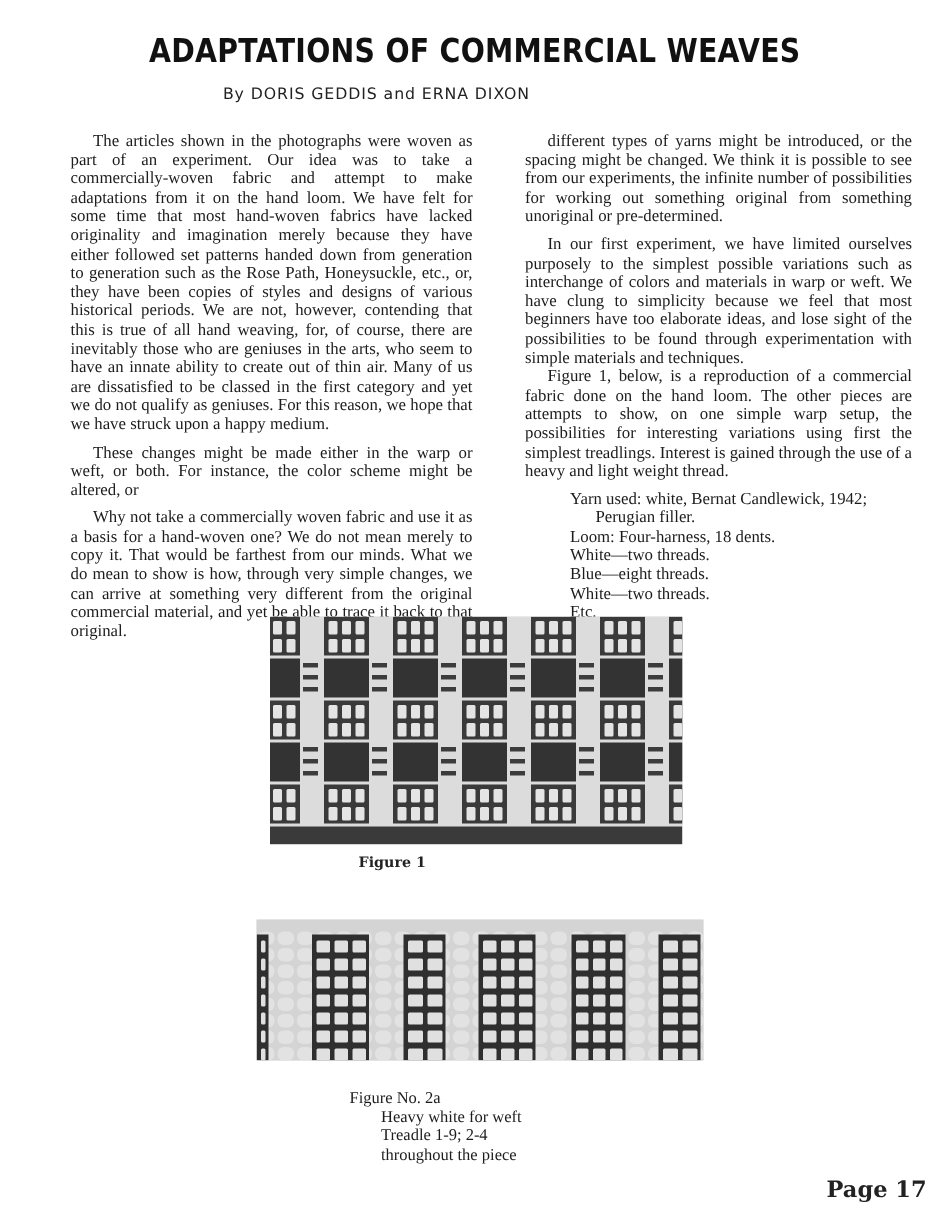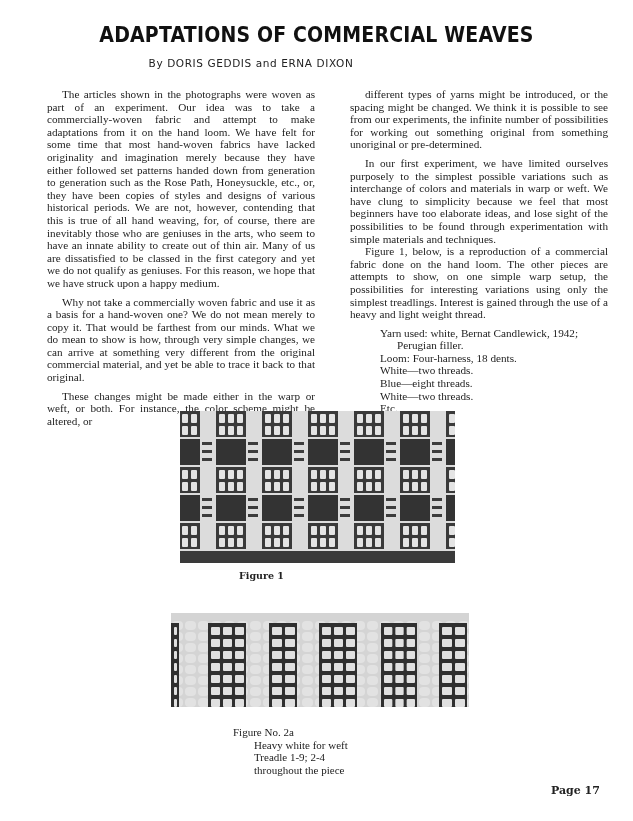--- a/index.html
+++ b/index.html
@@ -34,40 +34,40 @@
     #fig2 { left: 171px; top: 613px; width: 298px; height: 94px; background: #cfcfcf; }
     .fig-caption {
       position: absolute; font-family: "DejaVu Serif", serif; font-weight: bold; font-size: 9.5px; color: #222;
     }
     #fig1cap { left: 0; width: 523px; top: 570px; text-align: center; }
     .fig2-caption {
       position: absolute; left: 233px; top: 716px; font-family: "Liberation Serif", serif; font-size: 11px; line-height: 12.5px; color: #1c1c1c; margin-top: 10px;
     }
     .fig2-caption .ind { padding-left: 21px; }
     .page-num {
-      position: absolute; left: 551px; top: 784px; font-family: "DejaVu Serif", serif; font-weight: bold; font-size: 11px; color: #222;
+      position: absolute; left: 551px; top: 784px; font-family: "DejaVu Serif", serif; font-weight: bold; font-size: 15px; color: #222;
     }
     svg { display: block; }
   </style>
 </head>
 <body>
 
 <div class="title">ADAPTATIONS OF COMMERCIAL WEAVES</div>
 <div class="byline">By DORIS GEDDIS and ERNA DIXON</div>
 
 <div class="col left">
   <p>The articles shown in the photographs were woven as part of an experiment. Our idea was to take a commercially-woven fabric and attempt to make adaptations from it on the hand loom. We have felt for some time that most hand-woven fabrics have lacked originality and imagination merely because they have either followed set patterns handed down from generation to generation such as the Rose Path, Honeysuckle, etc., or, they have been copies of styles and designs of various historical periods. We are not, however, contending that this is true of all hand weaving, for, of course, there are inevitably those who are geniuses in the arts, who seem to have an innate ability to create out of thin air. Many of us are dissatisfied to be classed in the first category and yet we do not qualify as geniuses. For this reason, we hope that we have struck upon a happy medium.</p>
+  <p>These changes might be made either in the warp or weft, or both. For instance, the color scheme might be altered, or</p>
   <p>Why not take a commercially woven fabric and use it as a basis for a hand-woven one? We do not mean merely to copy it. That would be farthest from our minds. What we do mean to show is how, through very simple changes, we can arrive at something very different from the original commercial material, and yet be able to trace it back to that original.</p>
-  <p>These changes might be made either in the warp or weft, or both. For instance, the color scheme might be altered, or</p>
 </div>
 
 <div class="col right">
   <p>different types of yarns might be introduced, or the spacing might be changed. We think it is possible to see from our experiments, the infinite number of possibilities for working out something original from something unoriginal or pre-determined.</p>
   <p class="tight">In our first experiment, we have limited ourselves purposely to the simplest possible variations such as interchange of colors and materials in warp or weft. We have clung to simplicity because we feel that most beginners have too elaborate ideas, and lose sight of the possibilities to be found through experimentation with simple materials and techniques.</p>
-  <p>Figure 1, below, is a reproduction of a commercial fabric done on the hand loom. The other pieces are attempts to show, on one simple warp setup, the possibilities for interesting variations using only the simplest treadlings. Interest is gained through the use of a heavy and light weight thread.</p>
+  <p>Figure 1, below, is a reproduction of a commercial fabric done on the hand loom. The other pieces are attempts to show, on one simple warp setup, the possibilities for interesting variations using first the simplest treadlings. Interest is gained through the use of a heavy and light weight thread.</p>
   <div class="spec">
     <div>Yarn used: white, Bernat Candlewick, 1942;</div>
     <div class="sub">Perugian filler.</div>
     <div>Loom: Four-harness, 18 dents.</div>
     <div>White—two threads.</div>
     <div>Blue—eight threads.</div>
     <div>White—two threads.</div>
     <div>Etc.</div>
   </div>
 </div>

